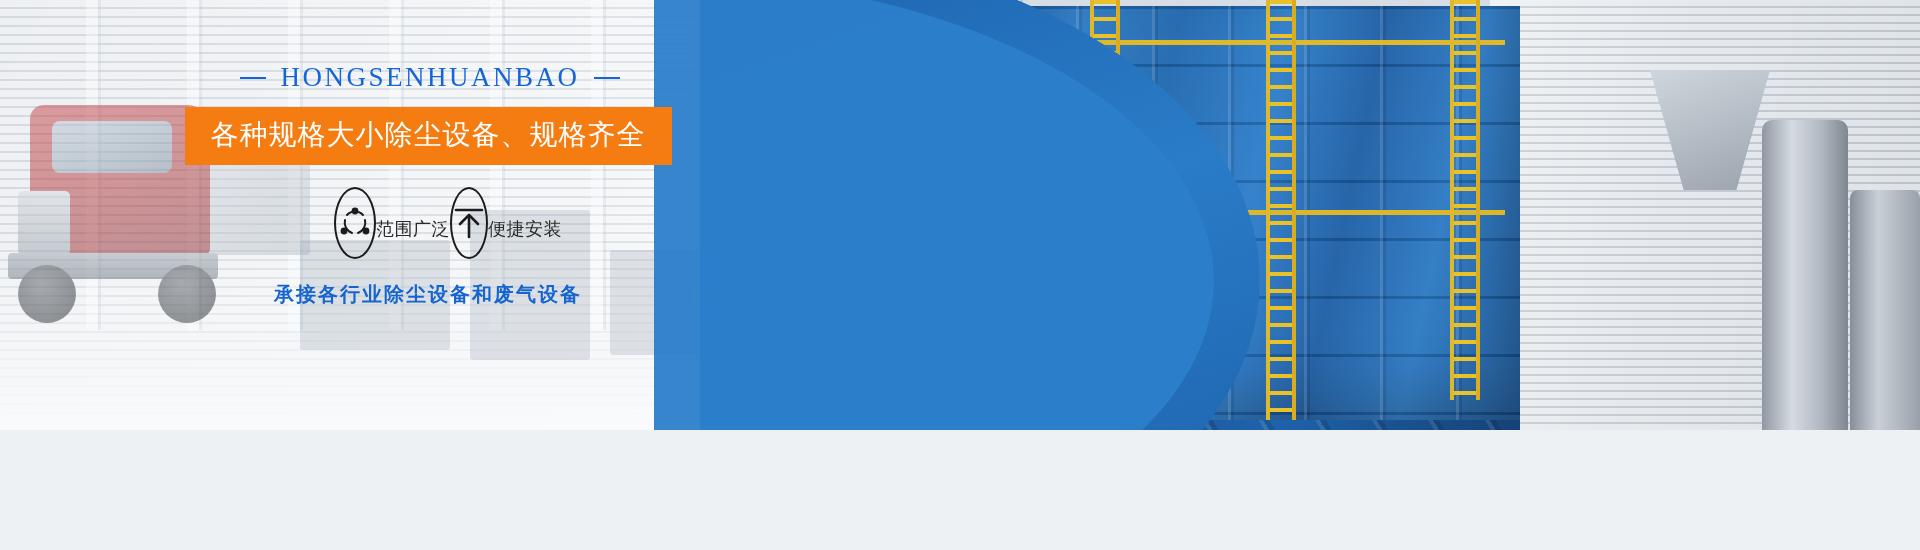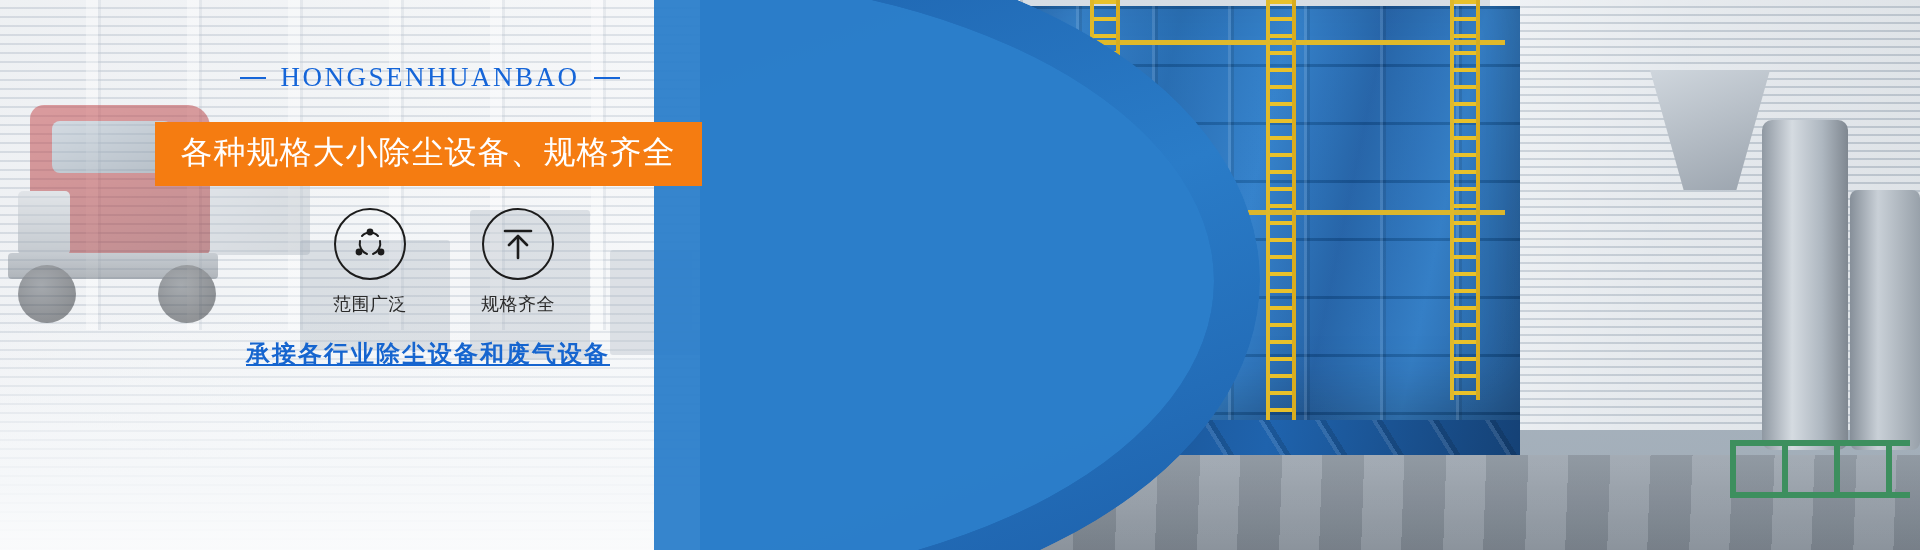--- a/index.html
+++ b/index.html
@@ -2,21 +2,21 @@
 <html><head>
 <meta charset="utf-8">
 <style>
   html,body{margin:0;padding:0;}
   body{
     width:1920px;height:550px;overflow:hidden;
     font-family:"Liberation Sans","DejaVu Sans",sans-serif;
     background:#eef1f4;
   }
   .banner{
-    position:relative;width:1920px;height:550px;overflow:hidden;
+    position:relative;width:1920px;height:430px;overflow:hidden;
     background:#f0abfc;
   }
 
   
   .bg-photo{
     position:absolute;inset:0;
     background:
       
       linear-gradient(to bottom, rgba(255,255,255,0) 55%, rgba(246,248,250,.85) 88%, rgba(250,251,252,.97) 100%),
       
@@ -252,51 +252,50 @@
     margin-top:12px;margin-left:36px;
     font-size:66px;font-weight:bold;letter-spacing:1px;
     font-family:"DejaVu Sans","Liberation Sans",sans-serif;
     background:linear-gradient(97deg,#2b2420 0%,#3a2f28 14%,#6d4b44 30%,#8f5d56 40%,#4a342c 52%,#2e2622 66%,#4c3931 82%,#332a25 100%);
     -webkit-background-clip:text;background-clip:text;
     -webkit-text-fill-color:transparent;color:transparent;
     text-shadow:0 2px 3px rgba(255,255,255,.4);
     white-space:nowrap;
   }
   .orange-bar{
-    margin-top:29px;margin-left:36px;
+    margin-top:14px;margin-left:36px;
     background:#f57c11;
-    color:#fff;font-size:32px;letter-spacing:1px;font-weight:500;
+    color:#fff;font-size:28px;letter-spacing:1px;font-weight:500;
     padding:9px 26px 11px 26px;
     white-space:nowrap;
     font-family:"DejaVu Sans","Liberation Sans",sans-serif;
   }
   .features{
     margin-top:22px;margin-left:36px;
     display:flex;gap:44px;align-items:flex-start;
   }
   .feat{
-    display:flex;flex-direction:column;align-items:center;width:72px;margin-left:32px;
+    display:flex;flex-direction:row;align-items:center;width:72px;
   }
   .feat .circle{
     width:68px;height:68px;border-radius:50%;
     border:2.5px solid #1c1c1c;
     display:flex;align-items:center;justify-content:center;
     background:transparent;
   }
   .feat .flabel{
     margin-top:12px;font-size:18px;color:#2b2b2b;letter-spacing:.5px;
     white-space:nowrap;
     font-family:"DejaVu Sans","Liberation Sans",sans-serif;
   }
   .tagline{
     margin-top:22px;margin-left:36px;
-    font-size:24px;font-weight:bold;color:#1665cf;letter-spacing:2px;
+    font-size:20px;font-weight:bold;color:#1665cf;letter-spacing:2px;
     white-space:nowrap;
     font-family:"DejaVu Sans","Liberation Sans",sans-serif;
-    text-decoration:underline;
   }
   svg{display:block;}
 </style>
 </head>
 <body>
 
 <div class="banner">
 
   <div class="bg-photo">
     <div class="bg-cols"></div>
@@ -376,21 +375,21 @@
 
 
       <div class="feat">
         <div class="circle">
           <svg width="34" height="34" viewBox="0 0 34 34">
             <line x1="4" y1="4" x2="30" y2="4" stroke="#1c1c1c" stroke-width="2.6" stroke-linecap="round"></line>
             <line x1="17" y1="10" x2="17" y2="31" stroke="#1c1c1c" stroke-width="2.6" stroke-linecap="round"></line>
             <polyline points="8,18 17,9 26,18" fill="none" stroke="#1c1c1c" stroke-width="2.6" stroke-linecap="round" stroke-linejoin="round"></polyline>
           </svg>
         </div>
-        <div class="flabel">规格齐全</div>
+        <div class="flabel">便捷安装</div>
       </div>
 
     </div>
 
     <div class="tagline">承接各行业除尘设备和废气设备</div>
 
   </div>
 </div>
 
 </body></html>

